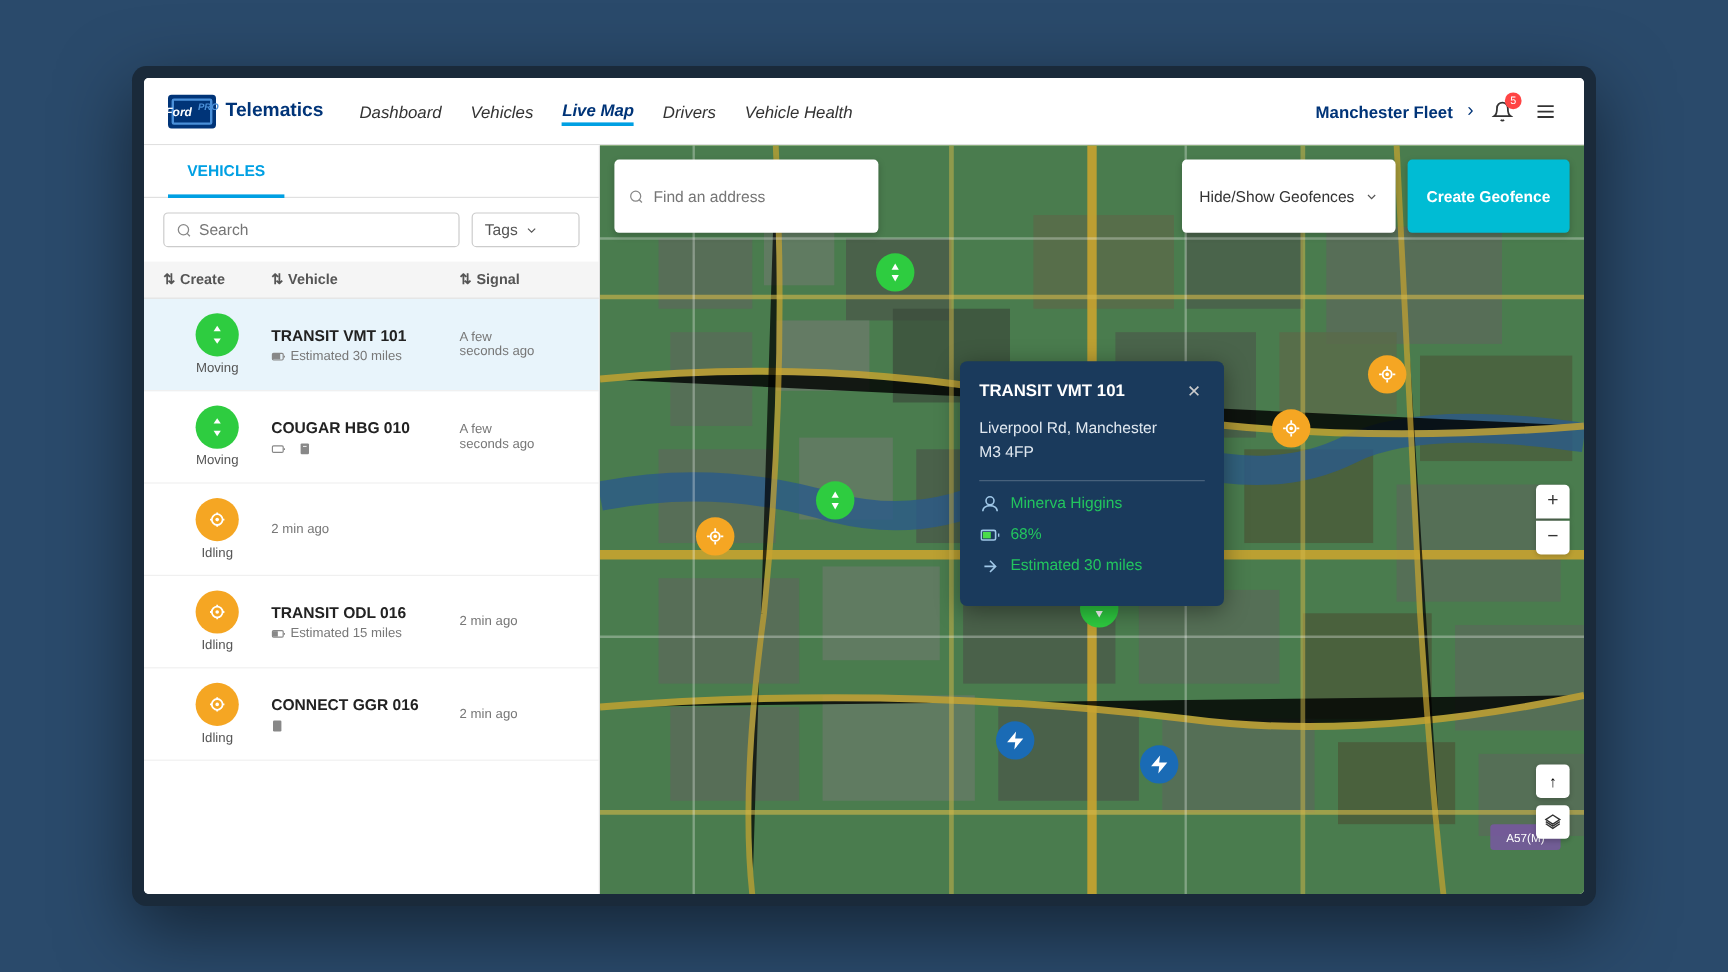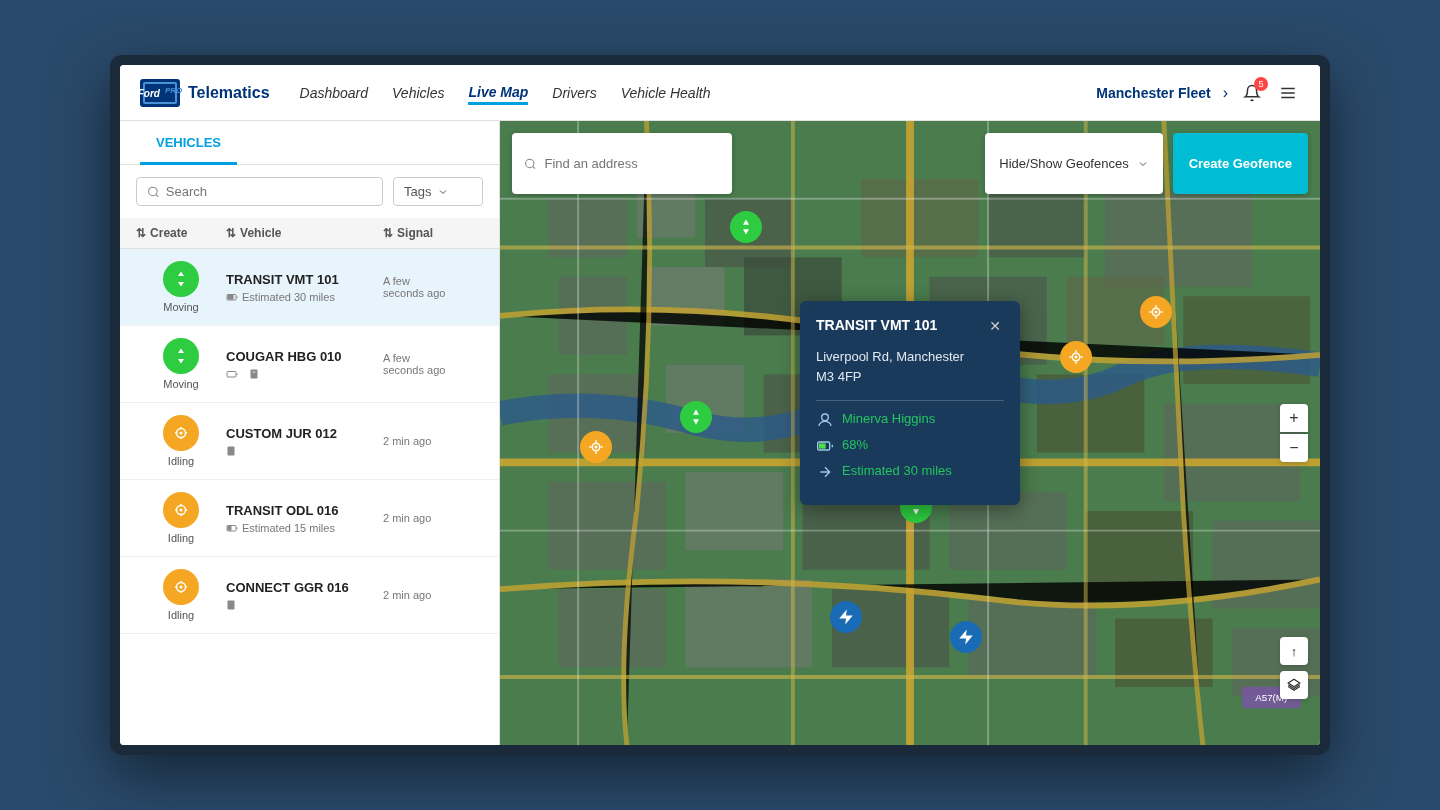--- a/index.html
+++ b/index.html
@@ -618,28 +618,20 @@
           <div class="vehicle-row">
             <div class="vehicle-status">
               <div class="status-icon idling">
                 <svg width="18" height="18" viewBox="0 0 24 24" fill="white">
                     <circle cx="12" cy="12" r="6" stroke="white" stroke-width="2" fill="none"></circle>
                     <circle cx="12" cy="12" r="2" fill="white"></circle>
                     <path d="M12 4v2M12 18v2M4 12h2M18 12h2" stroke="white" stroke-width="2"></path>
                   </svg>
               </div>
               <span class="status-label">Idling</span>
-            </div>
-            <div class="vehicle-info">
-              <span class="vehicle-name">CUSTOM JUR 012</span>
-              <span class="vehicle-detail">
-                <svg width="12" height="12" viewBox="0 0 24 24" fill="#888">
-                    <rect x="3" y="3" width="14" height="18" rx="2"></rect>
-                  </svg>
-              </span>
             </div>
             <div class="signal-time">2 min ago</div>
           </div>
 
           <div class="vehicle-row">
             <div class="vehicle-status">
               <div class="status-icon idling">
                 <svg width="18" height="18" viewBox="0 0 24 24" fill="white">
                     <circle cx="12" cy="12" r="6" stroke="white" stroke-width="2" fill="none"></circle>
                     <circle cx="12" cy="12" r="2" fill="white"></circle>

